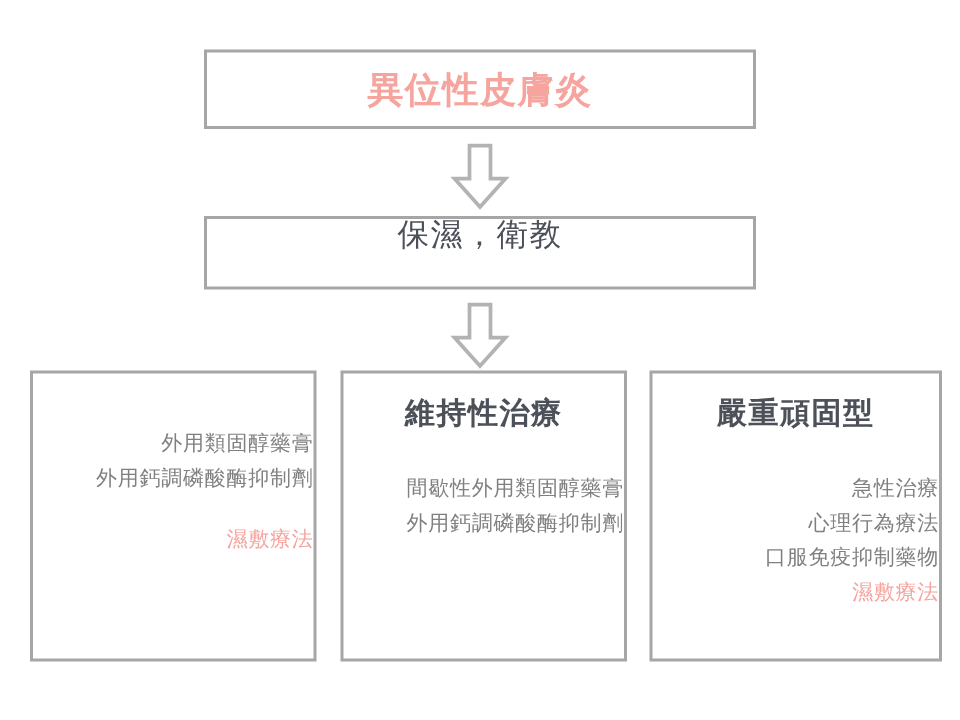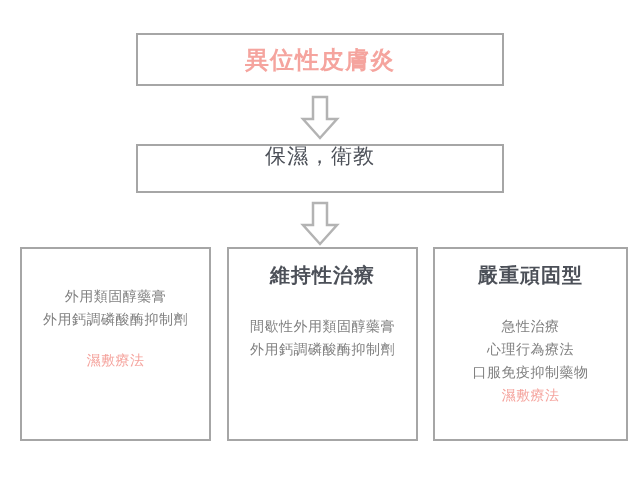--- a/index.html
+++ b/index.html
@@ -95,21 +95,21 @@
     font-weight: bold;
     color: #4c5058;
     letter-spacing: 1px;
     line-height: 1.2;
     margin-bottom: 6px;
   }
 
   .treatment-body {
     display: flex;
     flex-direction: column;
-    align-items: center;
+    align-items: flex-end;
     width: 100%;
     margin-top: 22px;
   }
   .treatment-line {
     font-size: 14px;
     color: #808080;
     line-height: 1.65;
     letter-spacing: 0.5px;
     white-space: nowrap;
   }

